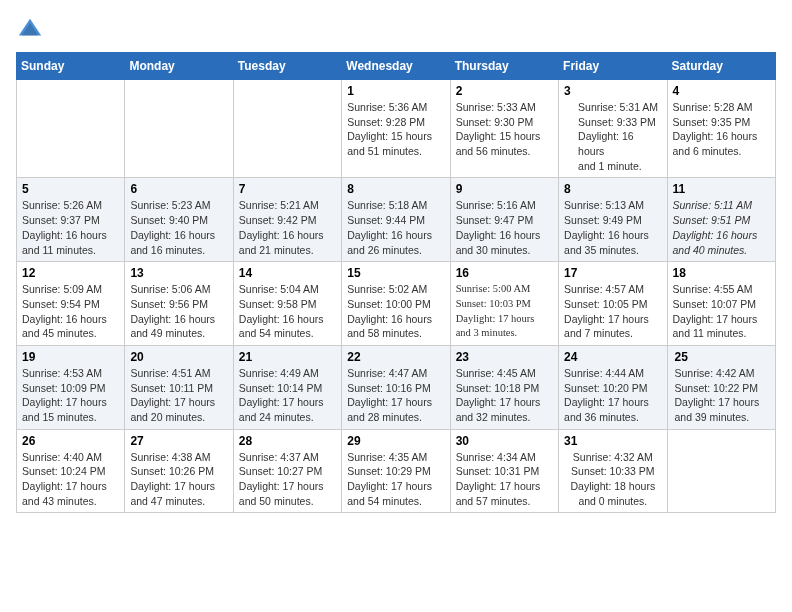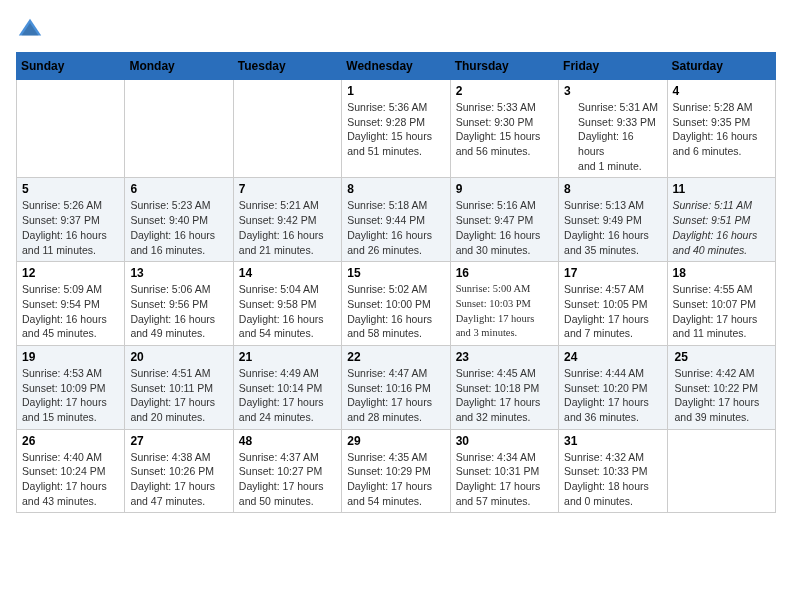--- a/index.html
+++ b/index.html
@@ -46,21 +46,21 @@
       font-size: 14px;
       color: #1a3a5c;
     }
     .calendar {
       width: 100%;
       border-collapse: collapse;
       font-size: 10.5px;
     }
     .calendar th {
       background-color: #2a6ebb;
-      color: #000000;
+      color: #ffffff;
       padding: 6px 4px;
       text-align: left;
       font-size: 12px;
       border: 1px solid #2a6ebb;
     }
     .calendar td {
       border: 1px solid #ccc;
       vertical-align: top;
       padding: 4px 5px;
       width: 108px;
@@ -312,21 +312,21 @@
 and 43 minutes.</div>
         </td>
         <td>
           <span class="day-num">27</span>
           <div class="day-info" style="white-space: pre-line;">Sunrise: 4:38 AM
 Sunset: 10:26 PM
 Daylight: 17 hours
 and 47 minutes.</div>
         </td>
         <td>
-          <span class="day-num">48</span>
+          <span class="day-num">28</span>
           <div class="day-info" style="white-space: pre-line;">Sunrise: 4:37 AM
 Sunset: 10:27 PM
 Daylight: 17 hours
 and 50 minutes.</div>
         </td>
         <td>
           <span class="day-num">29</span>
           <div class="day-info" style="white-space: pre-line;">Sunrise: 4:35 AM
 Sunset: 10:29 PM
 Daylight: 17 hours
@@ -334,21 +334,21 @@
         </td>
         <td>
           <span class="day-num">30</span>
           <div class="day-info" style="white-space: pre-line;">Sunrise: 4:34 AM
 Sunset: 10:31 PM
 Daylight: 17 hours
 and 57 minutes.</div>
         </td>
         <td>
           <span class="day-num">31</span>
-          <div class="day-info" style="white-space: pre-line;">Sunrise: 4:32 AM
+          <div class="day-info" style="white-space: pre-line; text-align: center;">Sunrise: 4:32 AM
 Sunset: 10:33 PM
 Daylight: 18 hours
 and 0 minutes.</div>
         </td>
         <td class="empty-cell"></td>
       </tr>
     </tbody>
 </table>
 
 </body></html>

